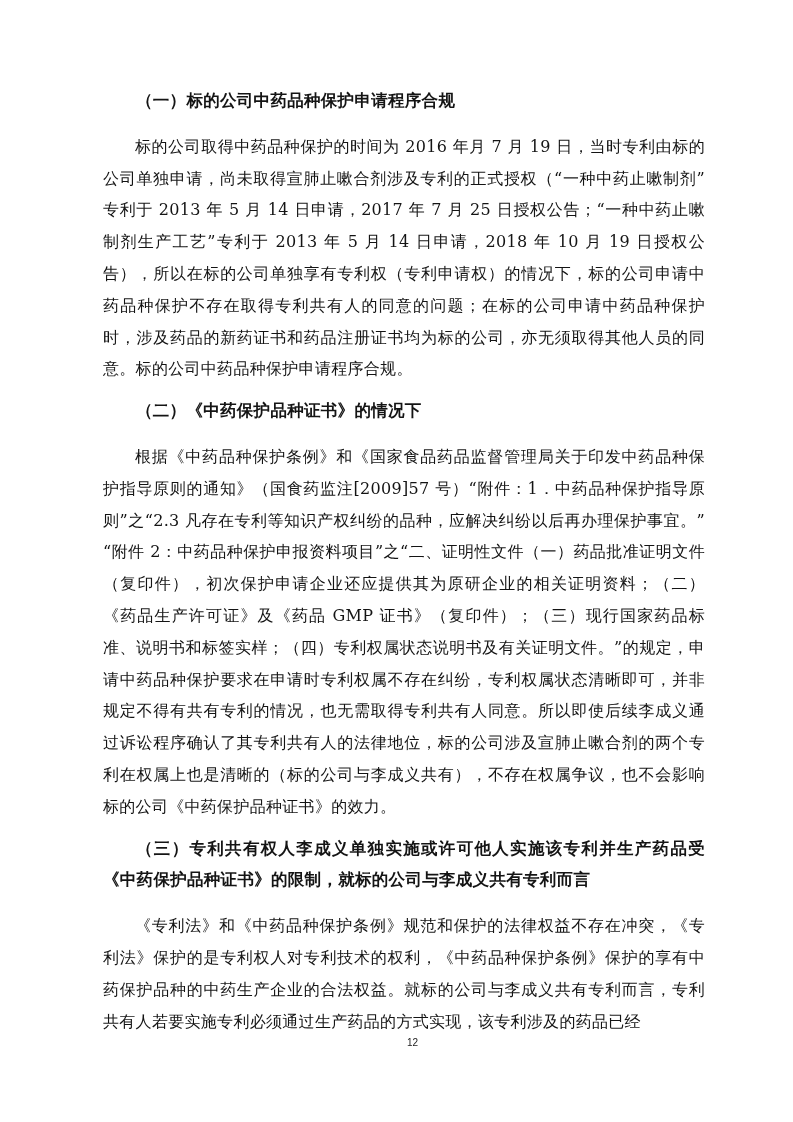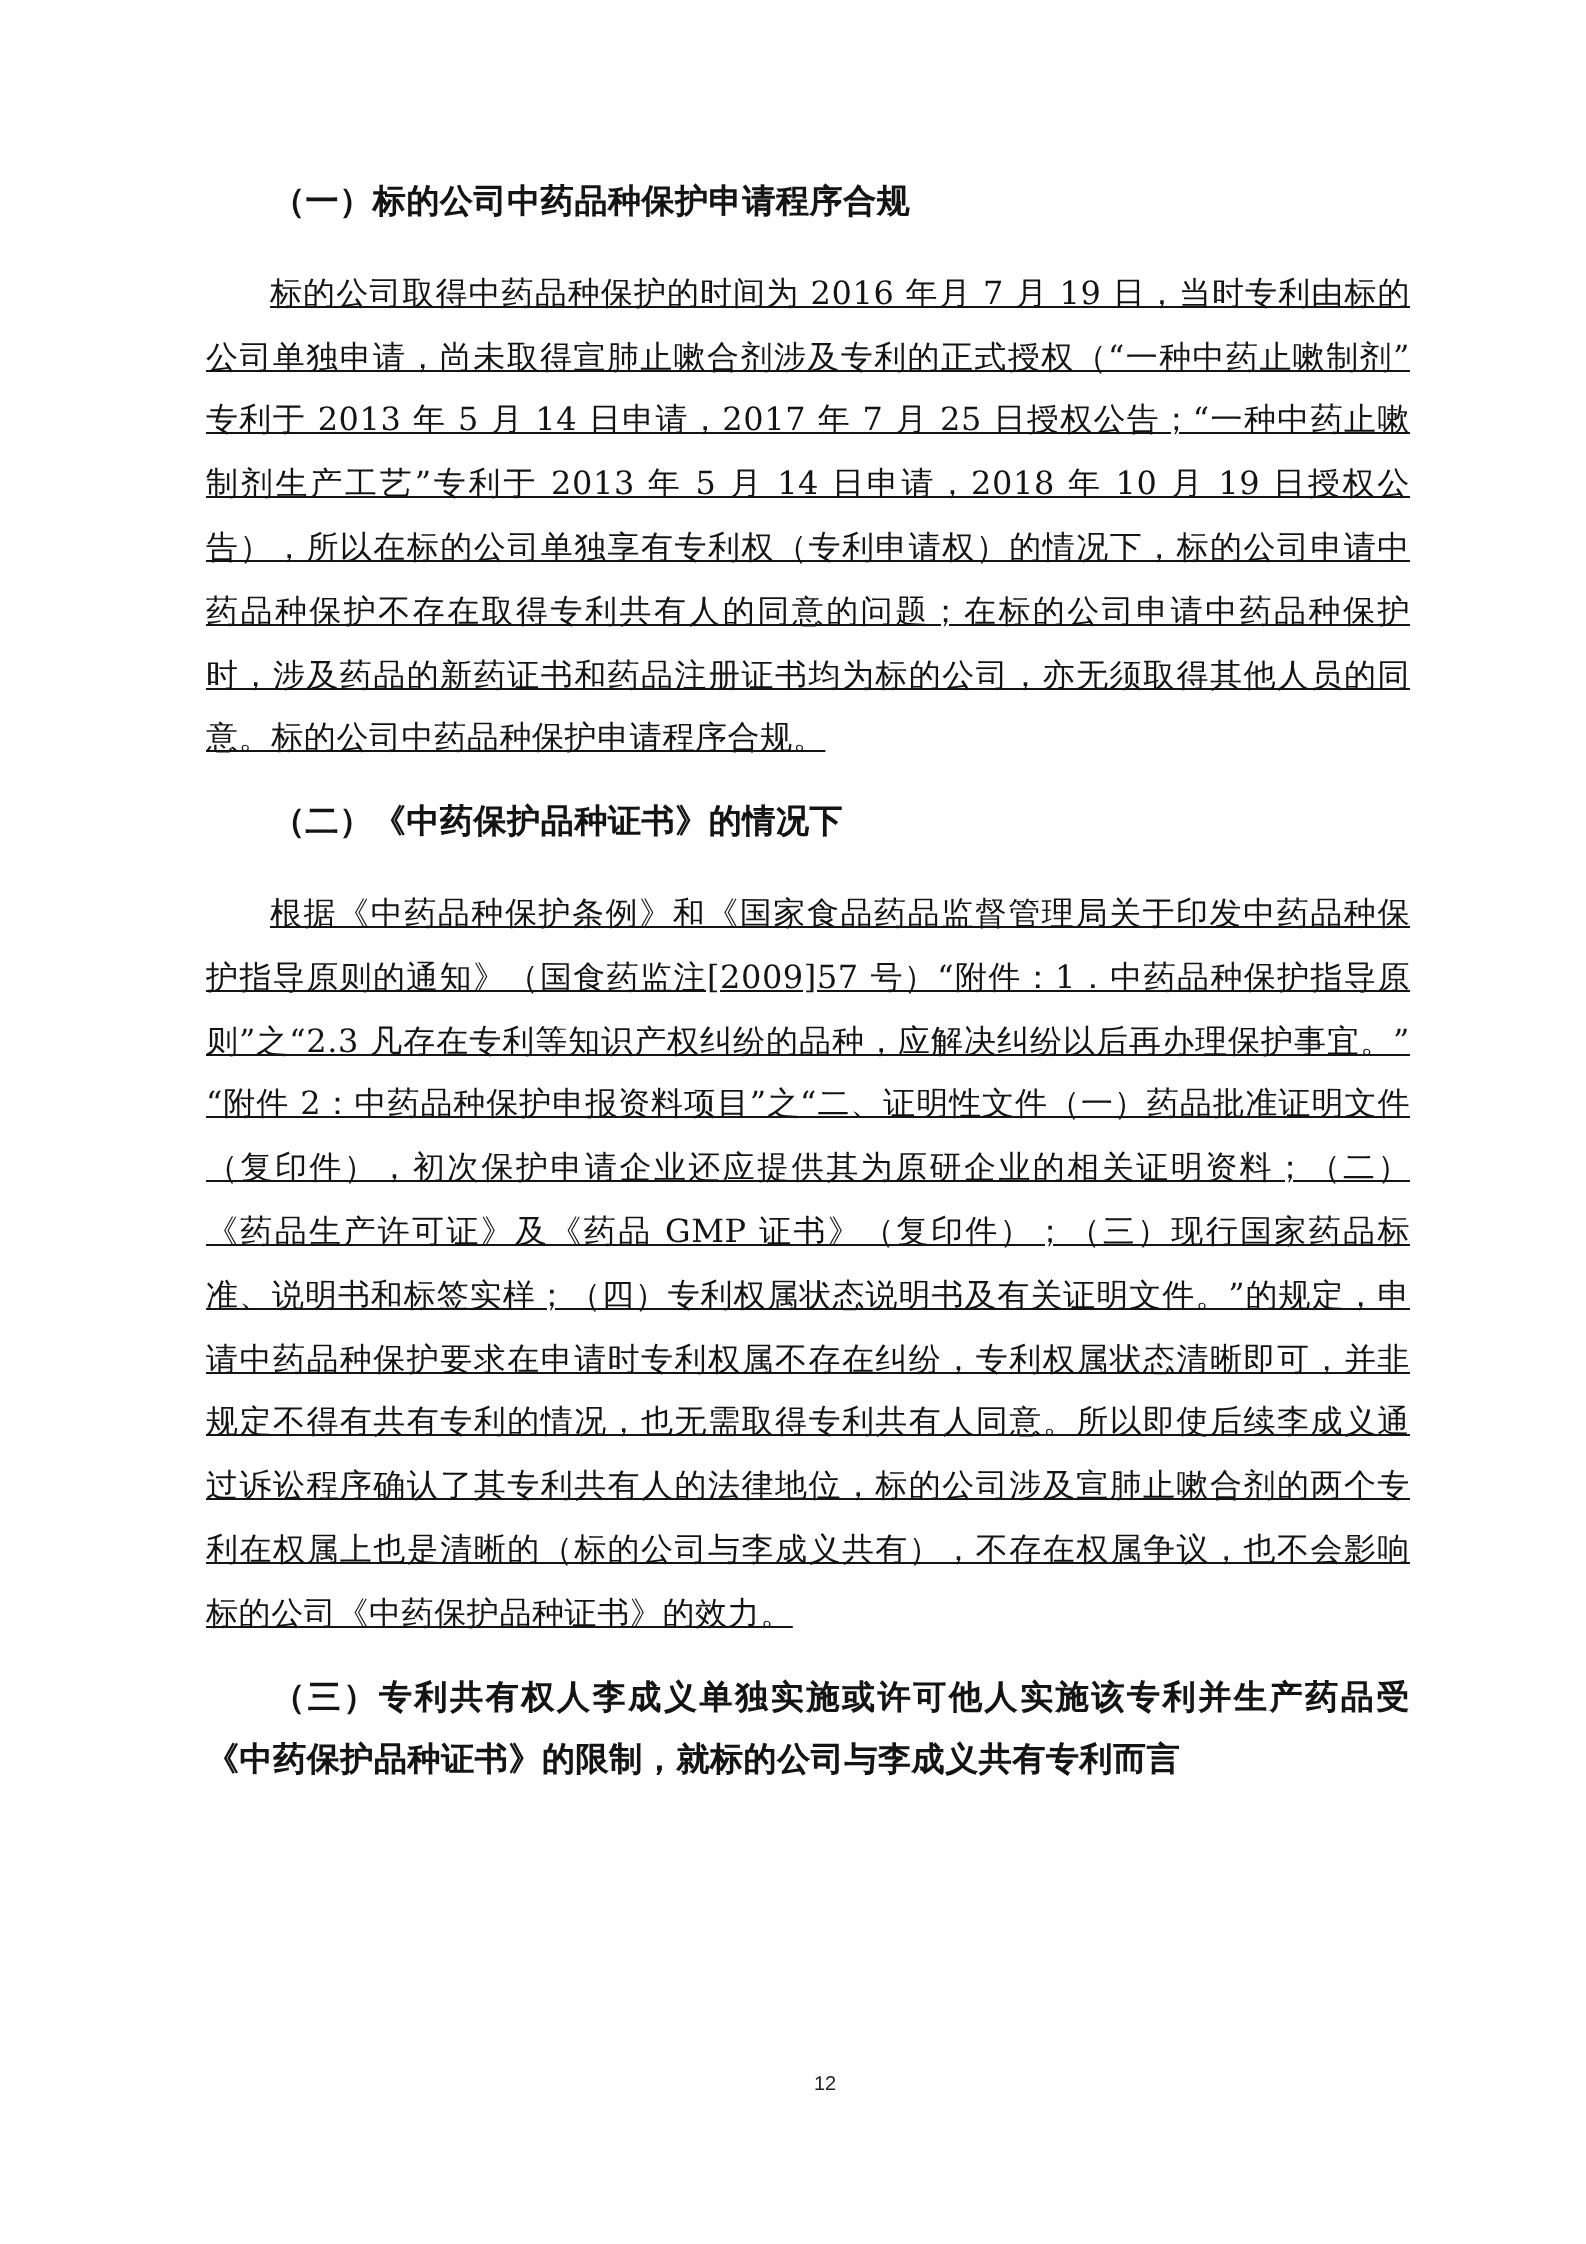--- a/index.html
+++ b/index.html
@@ -28,21 +28,20 @@
   }
   .heading {
     font-weight: bold;
     text-indent: 2em;
     margin: 5px 0 14px 0;
     font-size: 16.5px;
   }
   .para {
     text-indent: 2em;
     margin: 0 0 10px 0;
-    text-decoration: underline;
   }
   .page-number {
     position: absolute;
     bottom: 74px;
     left: 16px;
     width: 100%;
     text-align: center;
     font-size: 10px;
     color: #222;
     font-family: Liberation Sans, sans-serif;
@@ -51,15 +50,16 @@
 </head>
 <body>
 
 <div class="page">
   <div class="content">
     <h2 class="heading">（一）标的公司中药品种保护申请程序合规</h2>
     <p class="para">标的公司取得中药品种保护的时间为 2016 年月 7 月 19 日，当时专利由标的公司单独申请，尚未取得宣肺止嗽合剂涉及专利的正式授权（“一种中药止嗽制剂”专利于 2013 年 5 月 14 日申请，2017 年 7 月 25 日授权公告；“一种中药止嗽制剂生产工艺”专利于 2013 年 5 月 14 日申请，2018 年 10 月 19 日授权公告），所以在标的公司单独享有专利权（专利申请权）的情况下，标的公司申请中药品种保护不存在取得专利共有人的同意的问题；在标的公司申请中药品种保护时，涉及药品的新药证书和药品注册证书均为标的公司，亦无须取得其他人员的同意。标的公司中药品种保护申请程序合规。</p>
     <h2 class="heading">（二）《中药保护品种证书》的情况下</h2>
     <p class="para">根据《中药品种保护条例》和《国家食品药品监督管理局关于印发中药品种保护指导原则的通知》（国食药监注[2009]57 号）“附件：1．中药品种保护指导原则”之“2.3 凡存在专利等知识产权纠纷的品种，应解决纠纷以后再办理保护事宜。” “附件 2：中药品种保护申报资料项目”之“二、证明性文件（一）药品批准证明文件（复印件），初次保护申请企业还应提供其为原研企业的相关证明资料；（二）《药品生产许可证》及《药品 GMP 证书》（复印件）；（三）现行国家药品标准、说明书和标签实样；（四）专利权属状态说明书及有关证明文件。”的规定，申请中药品种保护要求在申请时专利权属不存在纠纷，专利权属状态清晰即可，并非规定不得有共有专利的情况，也无需取得专利共有人同意。所以即使后续李成义通过诉讼程序确认了其专利共有人的法律地位，标的公司涉及宣肺止嗽合剂的两个专利在权属上也是清晰的（标的公司与李成义共有），不存在权属争议，也不会影响标的公司《中药保护品种证书》的效力。</p>
     <h2 class="heading">（三）专利共有权人李成义单独实施或许可他人实施该专利并生产药品受《中药保护品种证书》的限制，就标的公司与李成义共有专利而言</h2>
+    <p class="para">《专利法》和《中药品种保护条例》规范和保护的法律权益不存在冲突，《专利法》保护的是专利权人对专利技术的权利，《中药品种保护条例》保护的享有中药保护品种的中药生产企业的合法权益。就标的公司与李成义共有专利而言，专利共有人若要实施专利必须通过生产药品的方式实现，该专利涉及的药品已经</p>
   </div>
   <div class="page-number">12</div>
 </div>
 
 </body></html>

